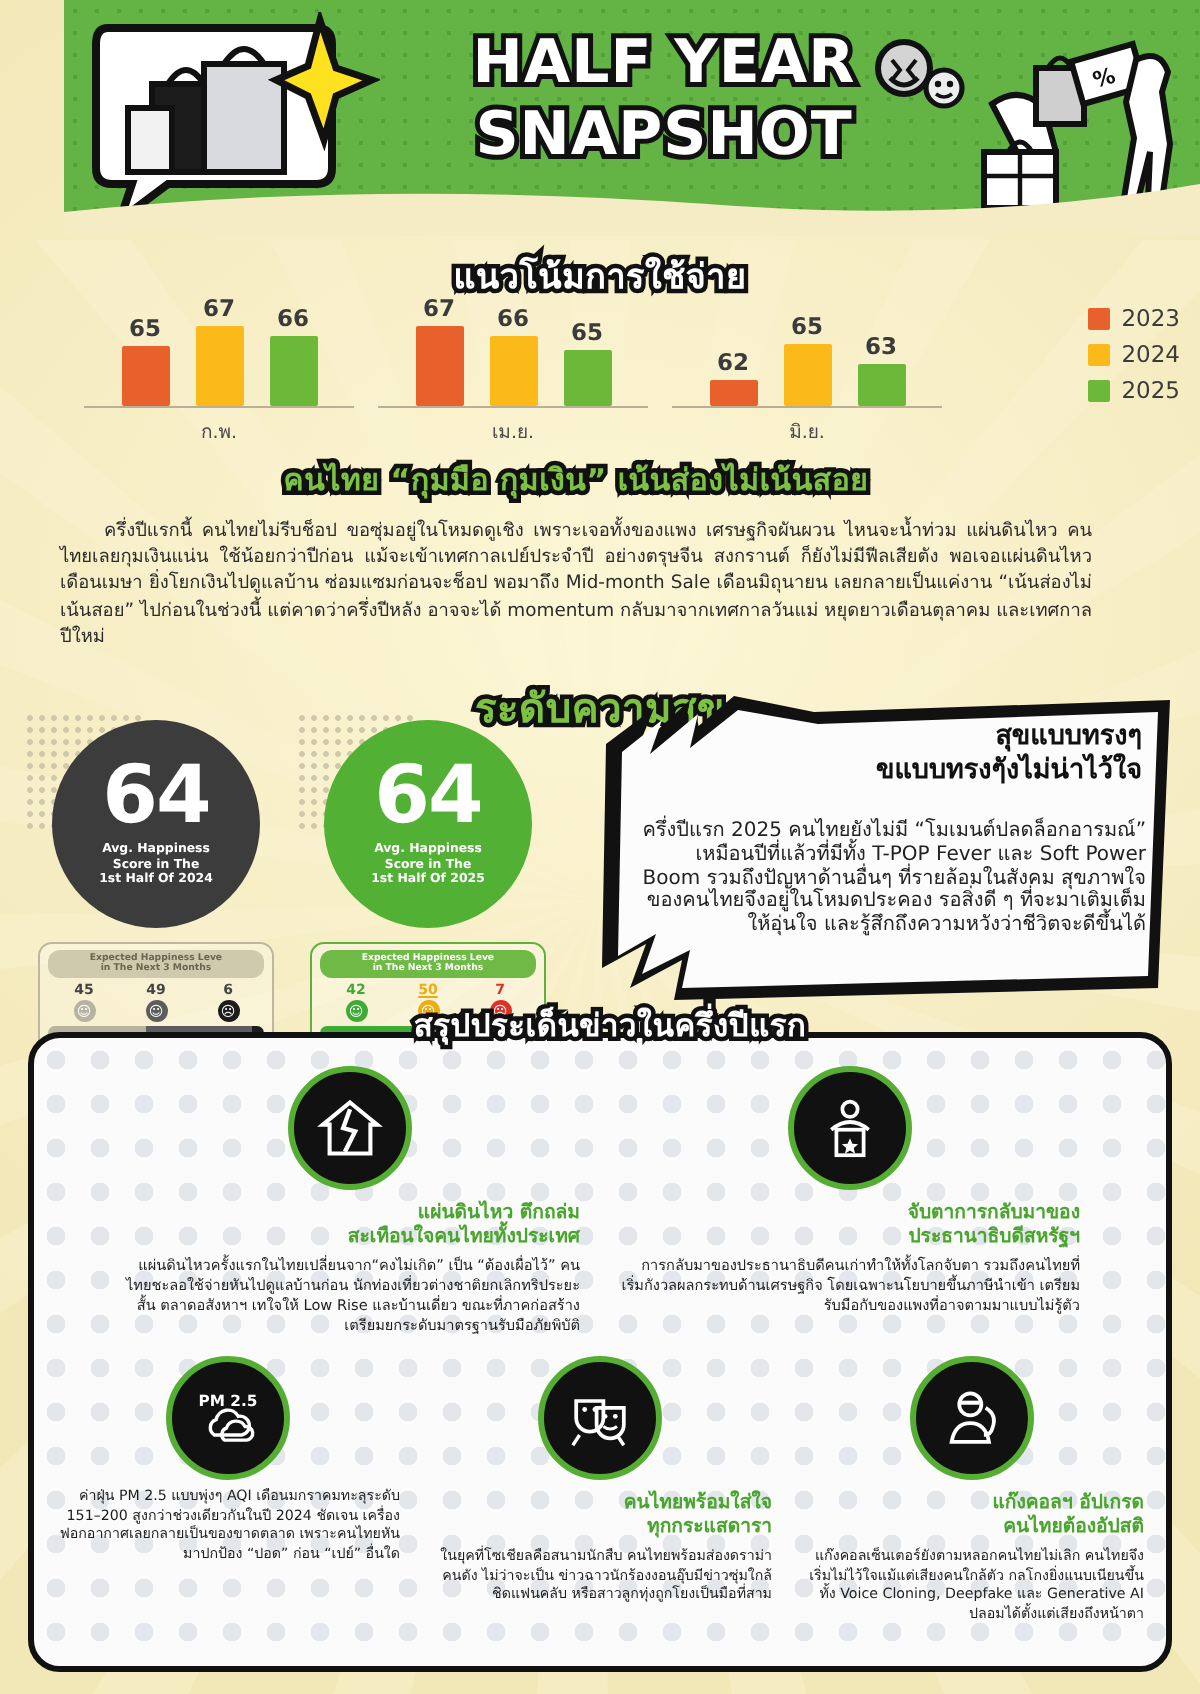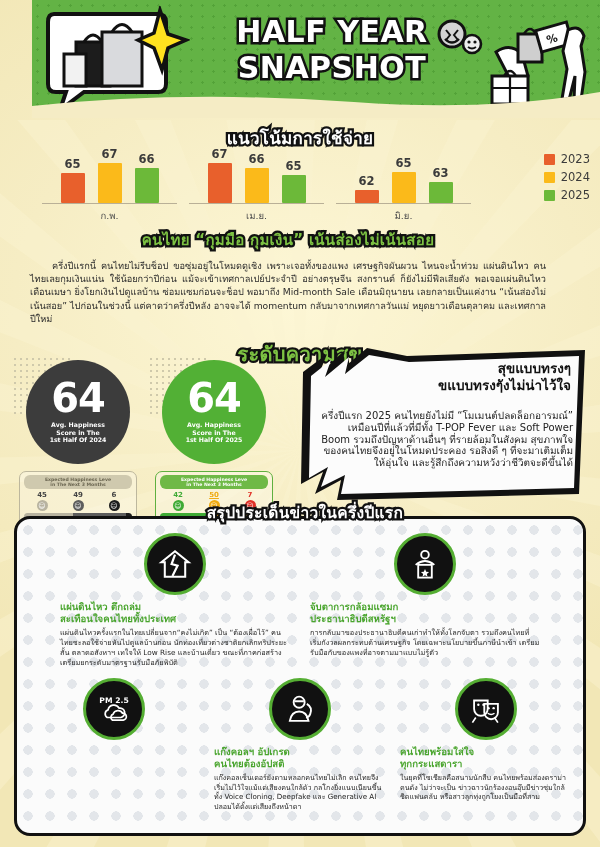--- a/index.html
+++ b/index.html
@@ -107,21 +107,21 @@
 
   
   .news-title-wrap { position:absolute; left:0; top:500px; width:600px; z-index:5;padding-left:10px; }
   .news-title { font-size:15.5px; }
   .newsbox { position:absolute; left:14px; top:516px; width:572px; height:320px;
     background:#fbfbfb; border:3px solid #111; border-radius:16px; overflow:hidden; }
   .newsbox .bgdots { position:absolute; inset:0;
     background-image: radial-gradient(#e3e6ea 4.6px, transparent 4.8px);
     background-size: 22px 22px; }
   .row { position:relative; display:flex; justify-content:center; }
-  .card { width:250px; padding:0 10px; text-align:left; }
+  .card { width:250px; padding:0 10px; text-align:right; }
   .icon-c { width:62px; height:62px; border-radius:50%; background:#111;
     border:3.5px solid #55ae33; margin:0 auto; display:flex; align-items:center; justify-content:center; }
   .icon-c svg { width:34px; height:34px; }
   .card-h { margin-top:6px; font-size:9.6px; font-weight:bold; color:#4aa52e; line-height:12px; }
   .card-b { margin-top:3px; font-size:7.3px; line-height:10px; color:#1d1d1d; }
   .row1 { padding-top:14px; }
   .row2 { margin-top:10px; }
   .card.sm { width:186px; padding:0 7px; }
   .card.sm .card-b { font-size:7.1px; line-height:9.6px; }
 </style>
@@ -434,61 +434,62 @@
       </div>
       <div class="card">
         <div class="icon-c">
           <svg viewBox="0 0 40 40">
               <circle cx="20" cy="9" r="4.5" fill="none" stroke="#fff" stroke-width="2.2"></circle>
               <path d="M9 21 q11 -9 22 0" fill="none" stroke="#fff" stroke-width="2.2"></path>
               <rect x="12" y="21" width="16" height="15" fill="none" stroke="#fff" stroke-width="2.2"></rect>
               <path d="M20 26 l1.4 3.2 3.4.3 -2.6 2.3 .8 3.3 -3-1.8 -3 1.8 .8-3.3 -2.6-2.3 3.4-.3z" fill="#fff"></path>
             </svg>
         </div>
-        <div class="card-h" style="white-space:pre-line">จับตาการกลัอมแซมก
+        <div class="card-h" style="white-space:pre-line">จับตาการกลับมาของ
 ประธานาธิบดีสหรัฐฯ</div>
         <div class="card-b">การกลับมาของประธานาธิบดีคนเก่าทำให้ทั้งโลกจับตา รวมถึงคนไทยที่เริ่มกังวลผลกระทบด้านเศรษฐกิจ โดยเฉพาะนโยบายขึ้นภาษีนำเข้า เตรียมรับมือกับของแพงที่อาจตามมาแบบไม่รู้ตัว</div>
       </div>
     </div>
 
     <div class="row row2">
       <div class="card sm">
         <div class="icon-c">
           <svg viewBox="0 0 40 40">
               <text x="20" y="13" font-size="9" font-weight="bold" fill="#fff" text-anchor="middle" font-family="DejaVu Sans">PM 2.5</text>
               <path d="M12 30 a5 5 0 0 1 1-9 a7 7 0 0 1 13-2 a5 5 0 0 1 2 11 z" fill="none" stroke="#fff" stroke-width="2"></path>
               <path d="M18 33 a4 4 0 0 1 1-7 a6 6 0 0 1 11-1 a4 4 0 0 1 1 8 z" fill="none" stroke="#fff" stroke-width="2"></path>
             </svg>
         </div>
-      </div>
-      <div class="card sm">
-        <div class="icon-c">
-          <svg viewBox="0 0 40 40">
-              <circle cx="19" cy="12" r="6.5" fill="none" stroke="#fff" stroke-width="2.2"></circle>
-              <path d="M13.5 11 h11" stroke="#fff" stroke-width="2.4"></path>
-              <path d="M8 34 q2 -11 11 -11 q9 0 11 11 z" fill="none" stroke="#fff" stroke-width="2.2"></path>
-              <path d="M28 14 q7 4 4 12 q-1 4 -5 4" fill="none" stroke="#fff" stroke-width="2.2"></path>
-            </svg>
-        </div>
-        <div class="card-h" style="white-space:pre-line">แก๊งคอลฯ อัปเกรด
-คนไทยต้องอัปสติ</div>
-        <div class="card-b">แก๊งคอลเซ็นเตอร์ยังตามหลอกคนไทยไม่เลิก คนไทยจึงเริ่มไม่ไว้ใจแม้แต่เสียงคนใกล้ตัว กลโกงยิ่งแนบเนียนขึ้นทั้ง Voice Cloning, Deepfake และ Generative AI ปลอมได้ตั้งแต่เสียงถึงหน้าตา</div>
+        <div class="card-b">ค่าฝุ่น PM 2.5 แบบพุ่งๆ AQI เดือนมกราคมทะลุระดับ 151–200 สูงกว่าช่วงเดียวกันในปี 2024 ชัดเจน เครื่องฟอกอากาศเลยกลายเป็นของขาดตลาด เพราะคนไทยหันมาปกป้อง “ปอด” ก่อน “เปย์” อื่นใด</div>
       </div>
       <div class="card sm">
         <div class="icon-c">
           <svg viewBox="0 0 40 40">
               <path d="M6 10 h16 v10 a8 8 0 0 1 -16 0 z" fill="none" stroke="#fff" stroke-width="2.2"></path>
               <circle cx="11" cy="15" r="1.4" fill="#fff"></circle>
               <circle cx="17" cy="15" r="1.4" fill="#fff"></circle>
               <path d="M18 14 h16 v10 a8 8 0 0 1 -16 0 z" fill="none" stroke="#fff" stroke-width="2.2"></path>
               <circle cx="23" cy="19" r="1.4" fill="#fff"></circle>
               <circle cx="29" cy="19" r="1.4" fill="#fff"></circle>
               <path d="M22 25 q4 3 8 0" fill="none" stroke="#fff" stroke-width="1.8"></path>
               <path d="M8 30 l-4 6 M30 30 l4 6" stroke="#fff" stroke-width="2"></path>
             </svg>
         </div>
         <div class="card-h" style="white-space:pre-line">คนไทยพร้อมใส่ใจ
 ทุกกระแสดารา</div>
         <div class="card-b">ในยุคที่โซเชียลคือสนามนักสืบ คนไทยพร้อมส่องดราม่าคนดัง ไม่ว่าจะเป็น ข่าวฉาวนักร้องงอนอุ๊บมีข่าวซุ่มใกล้ชิดแฟนคลับ หรือสาวลูกทุ่งถูกโยงเป็นมือที่สาม</div>
       </div>
+      <div class="card sm">
+        <div class="icon-c">
+          <svg viewBox="0 0 40 40">
+              <circle cx="19" cy="12" r="6.5" fill="none" stroke="#fff" stroke-width="2.2"></circle>
+              <path d="M13.5 11 h11" stroke="#fff" stroke-width="2.4"></path>
+              <path d="M8 34 q2 -11 11 -11 q9 0 11 11 z" fill="none" stroke="#fff" stroke-width="2.2"></path>
+              <path d="M28 14 q7 4 4 12 q-1 4 -5 4" fill="none" stroke="#fff" stroke-width="2.2"></path>
+            </svg>
+        </div>
+        <div class="card-h" style="white-space:pre-line">แก๊งคอลฯ อัปเกรด
+คนไทยต้องอัปสติ</div>
+        <div class="card-b">แก๊งคอลเซ็นเตอร์ยังตามหลอกคนไทยไม่เลิก คนไทยจึงเริ่มไม่ไว้ใจแม้แต่เสียงคนใกล้ตัว กลโกงยิ่งแนบเนียนขึ้นทั้ง Voice Cloning, Deepfake และ Generative AI ปลอมได้ตั้งแต่เสียงถึงหน้าตา</div>
+      </div>
     </div>
   </div>
 </div>
 
 </body></html>

